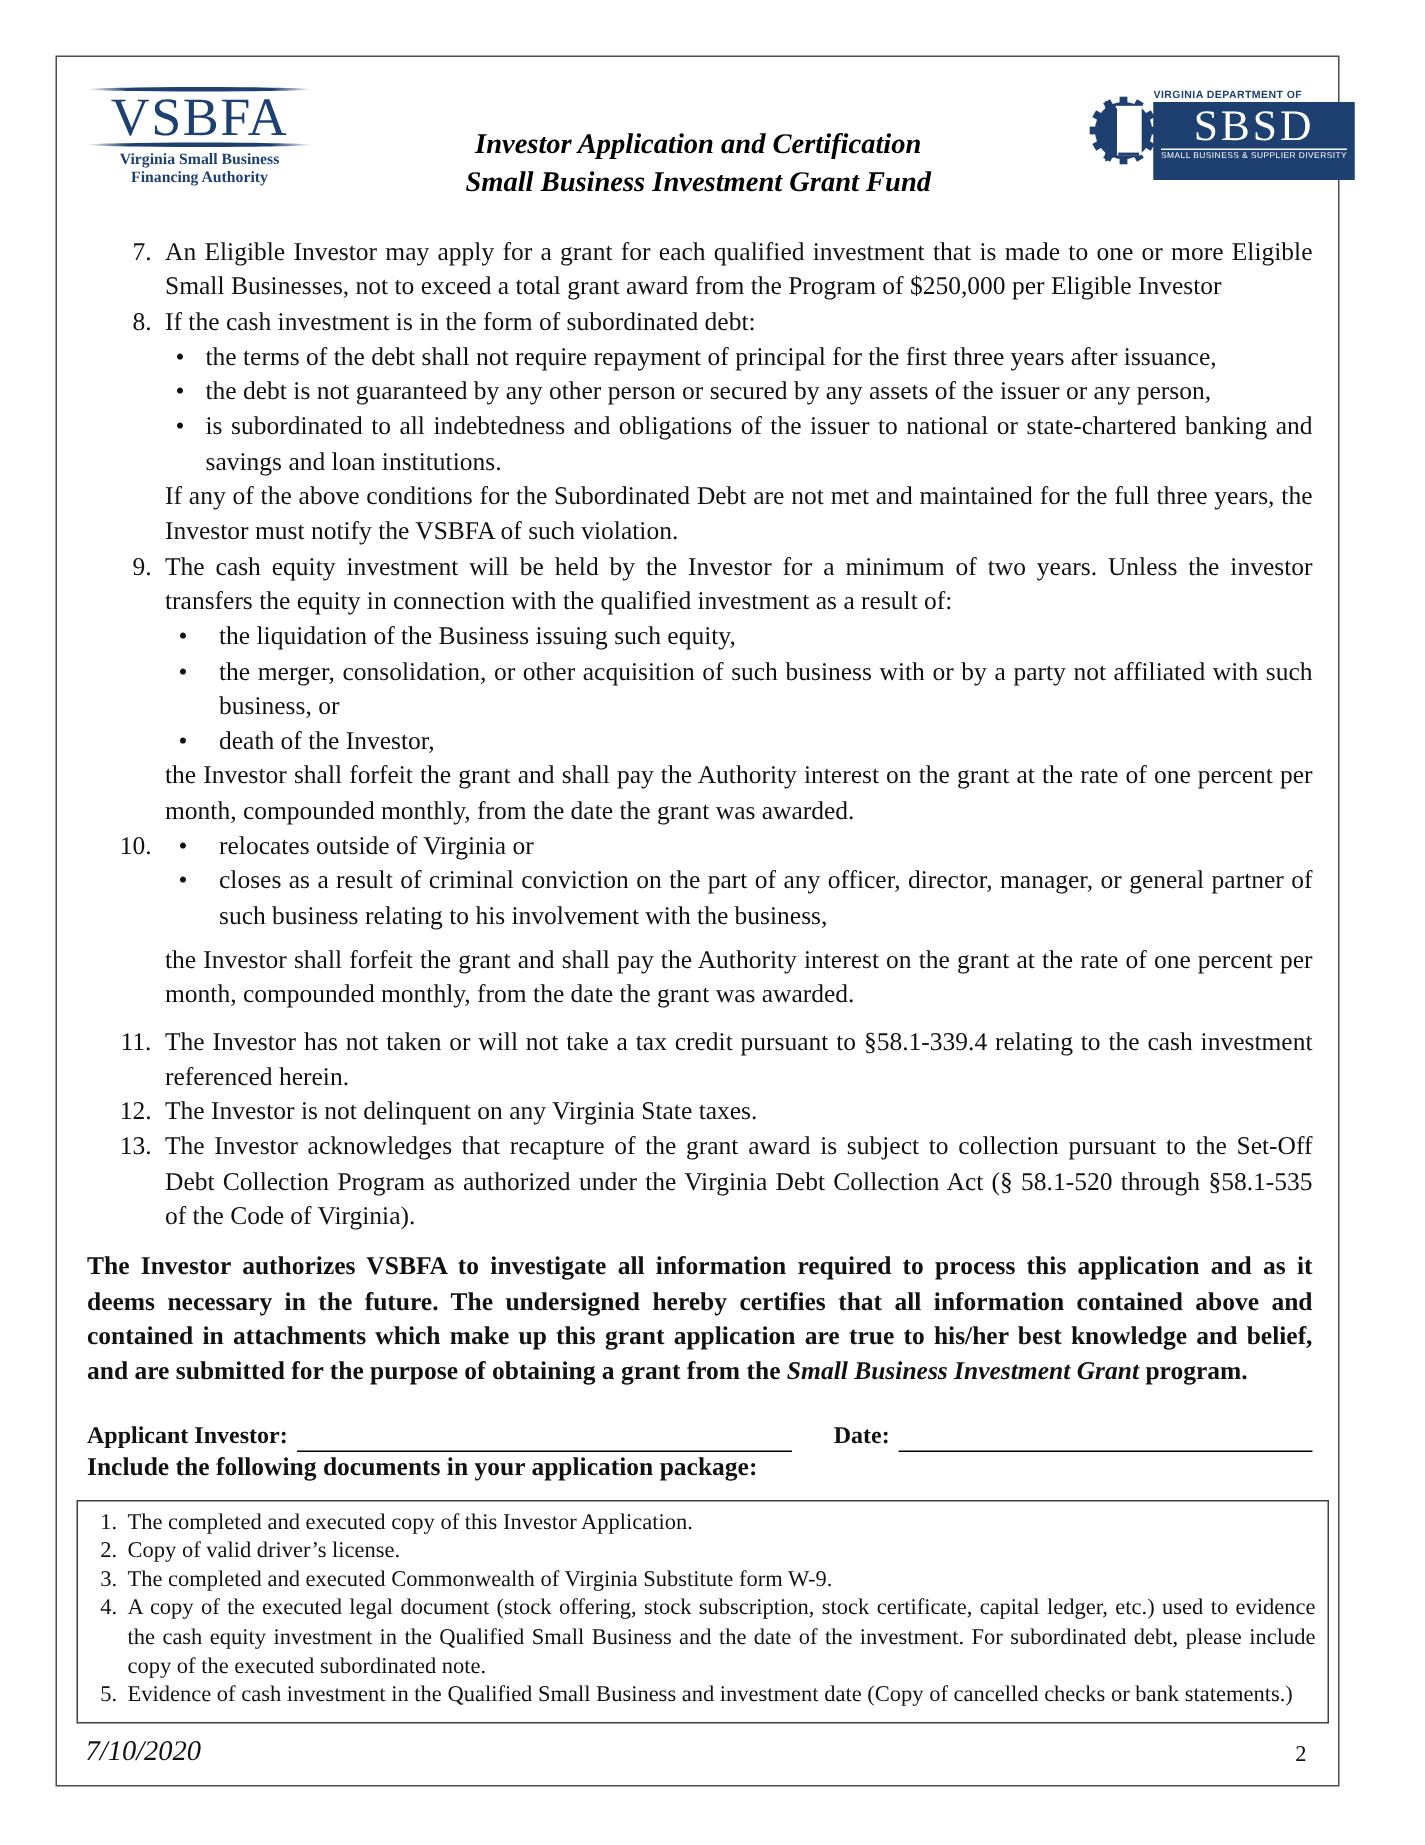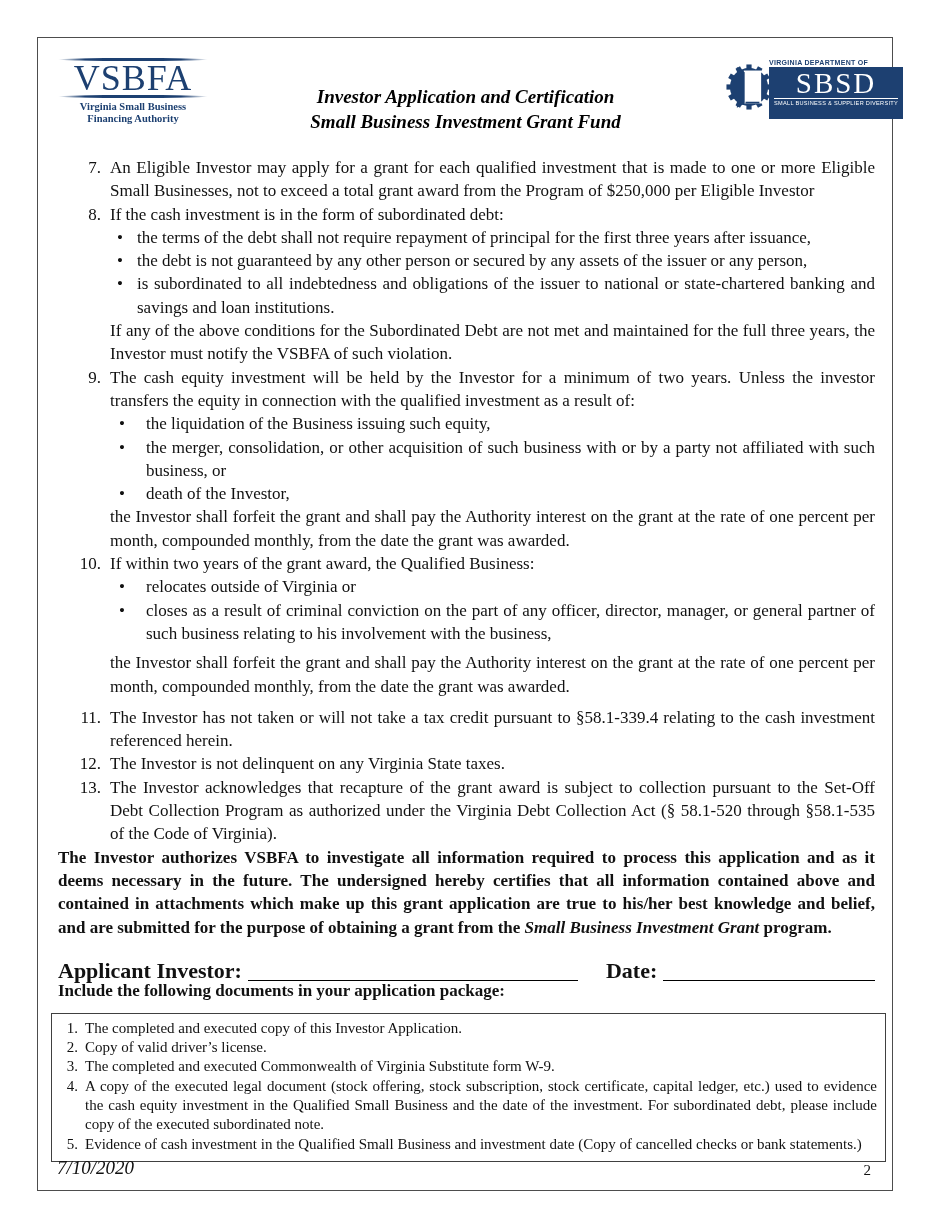--- a/index.html
+++ b/index.html
@@ -32,25 +32,25 @@
   ul.bullets li{position:relative;text-align:justify;}
   ul.b8 li{padding-left:27px;}
   ul.b8 li::before{content:"\2022";position:absolute;left:7px;}
   ul.b9 li{padding-left:36px;}
   ul.b9 li::before{content:"\2022";position:absolute;left:9px;}
   .cont{text-align:justify;}
   .gap-top{margin-top:6px;}
   .gap-bottom{margin-bottom:8px;}
 
   
-  .cert{margin-top:0;font-size:17px;line-height:23.3px;font-weight:bold;text-align:justify;}
+  .cert{margin-top:10px;font-size:17px;line-height:23.3px;font-weight:bold;text-align:justify;}
   .cert .ital{font-style:italic;}
 
   
-  .sigrow{display:flex;align-items:flex-start;margin-top:22px;font-size:22px;font-weight:bold;line-height:20px;}
+  .sigrow{display:flex;align-items:flex-start;margin-top:22px;font-size:16px;font-weight:bold;line-height:20px;}
   .fieldline{border-bottom:1.6px solid #000;height:19px;}
   .sig-applicant{width:330px;margin-left:6px;}
   .sig-date{flex:1;margin-left:6px;}
   .sig-spacer{width:28px;}
 
   
   .docshead{font-size:17px;font-weight:bold;}
   .docsbox{margin:12px -11px 0 -7px;border:1.5px solid #404040;padding:5px 8px 7px 6px;font-size:15px;line-height:19.3px;}
   .docli{display:flex;}
   .docli .num{flex:none;width:20px;text-align:right;padding-right:7px;}
@@ -146,21 +146,20 @@
             <li>the merger, consolidation, or other acquisition of such business with or by a party not affiliated with such business, or</li>
             <li>death of the Investor,</li>
           </ul>
           <div class="cont">the Investor shall forfeit the grant and shall pay the Authority interest on the grant at the rate of one percent per month, compounded monthly, from the date the grant was awarded.</div>
         </div>
       </div>
 
       <div class="li gap-bottom">
         <div class="num">10.</div>
         <div class="txt">
-          <div>If within two years of the grant award, the Qualified Business:</div>
           <ul class="bullets b9">
             <li>relocates outside of Virginia or</li>
             <li>closes as a result of criminal conviction on the part of any officer, director, manager, or general partner of such business relating to his involvement with the business,</li>
           </ul>
           <div class="cont gap-top">the Investor shall forfeit the grant and shall pay the Authority interest on the grant at the rate of one percent per month, compounded monthly, from the date the grant was awarded.</div>
         </div>
       </div>
 
       <div class="li">
         <div class="num">11.</div>

